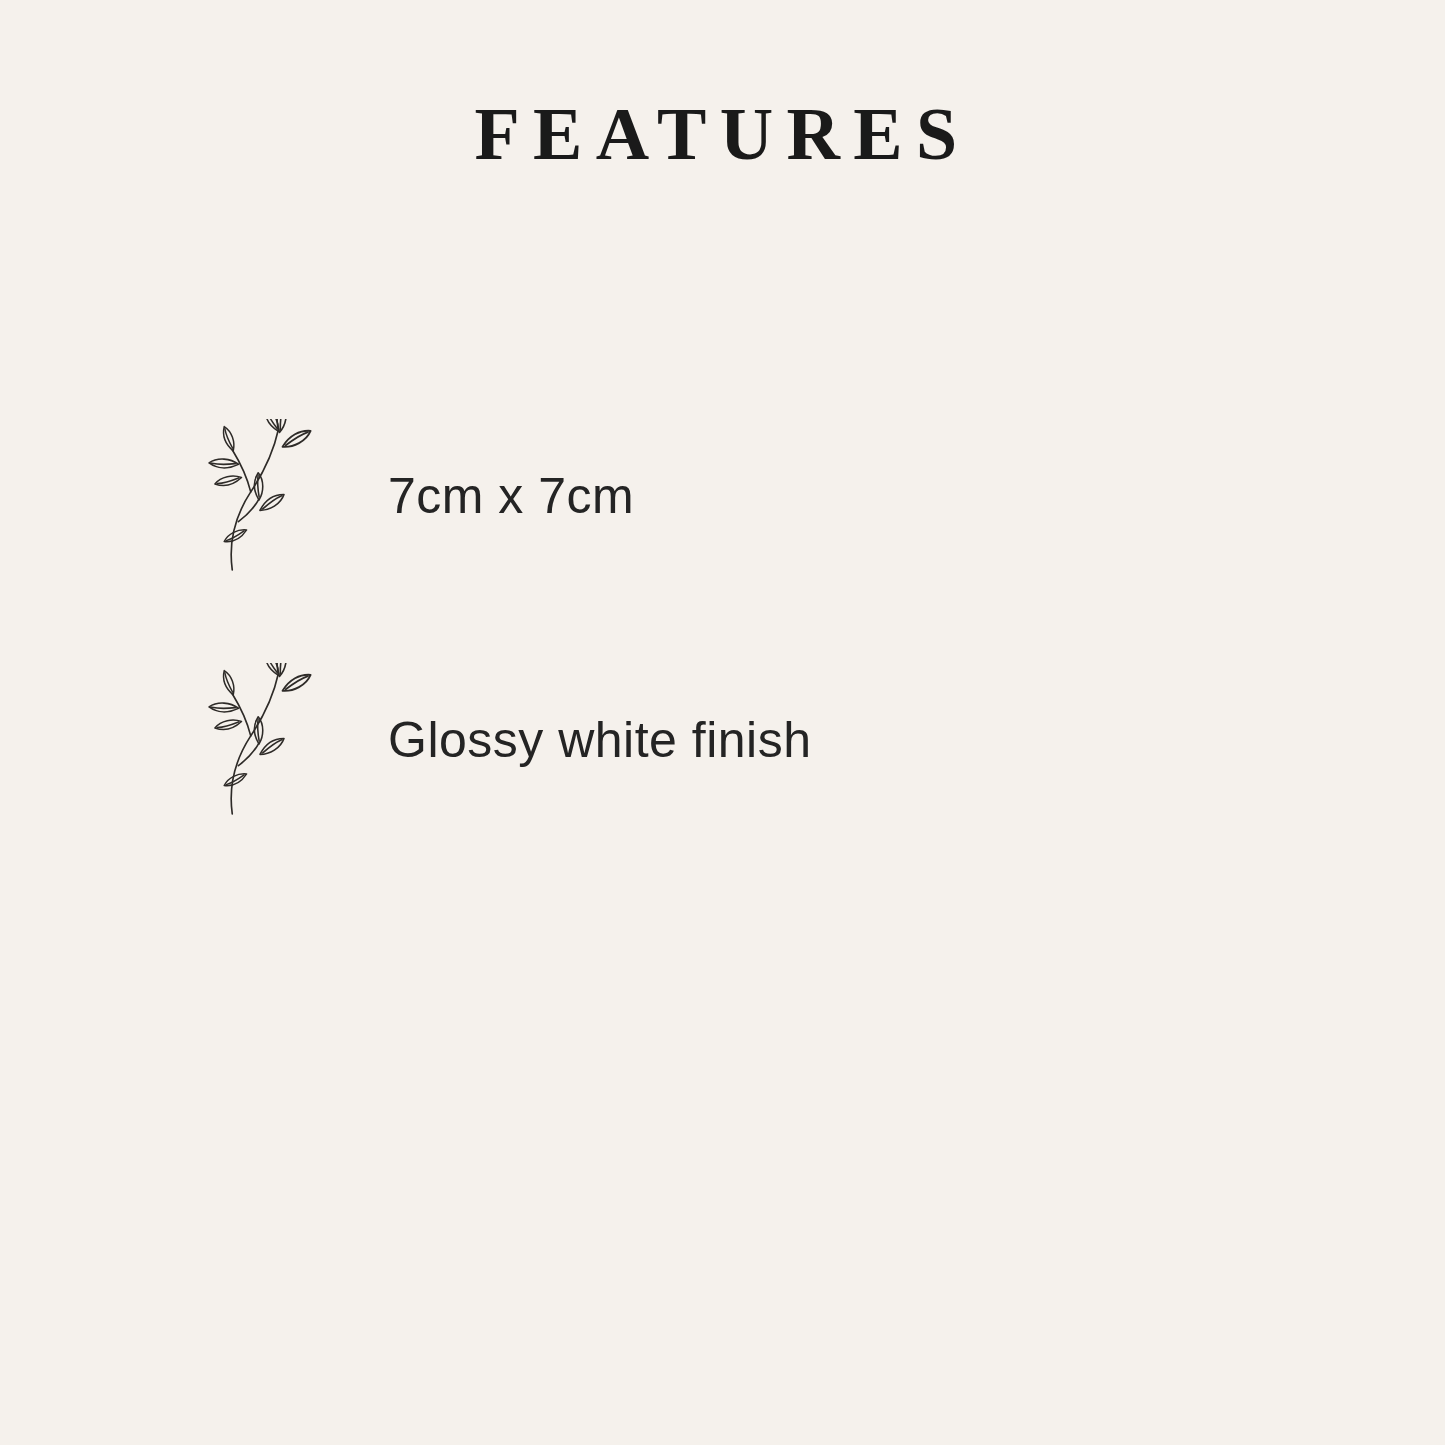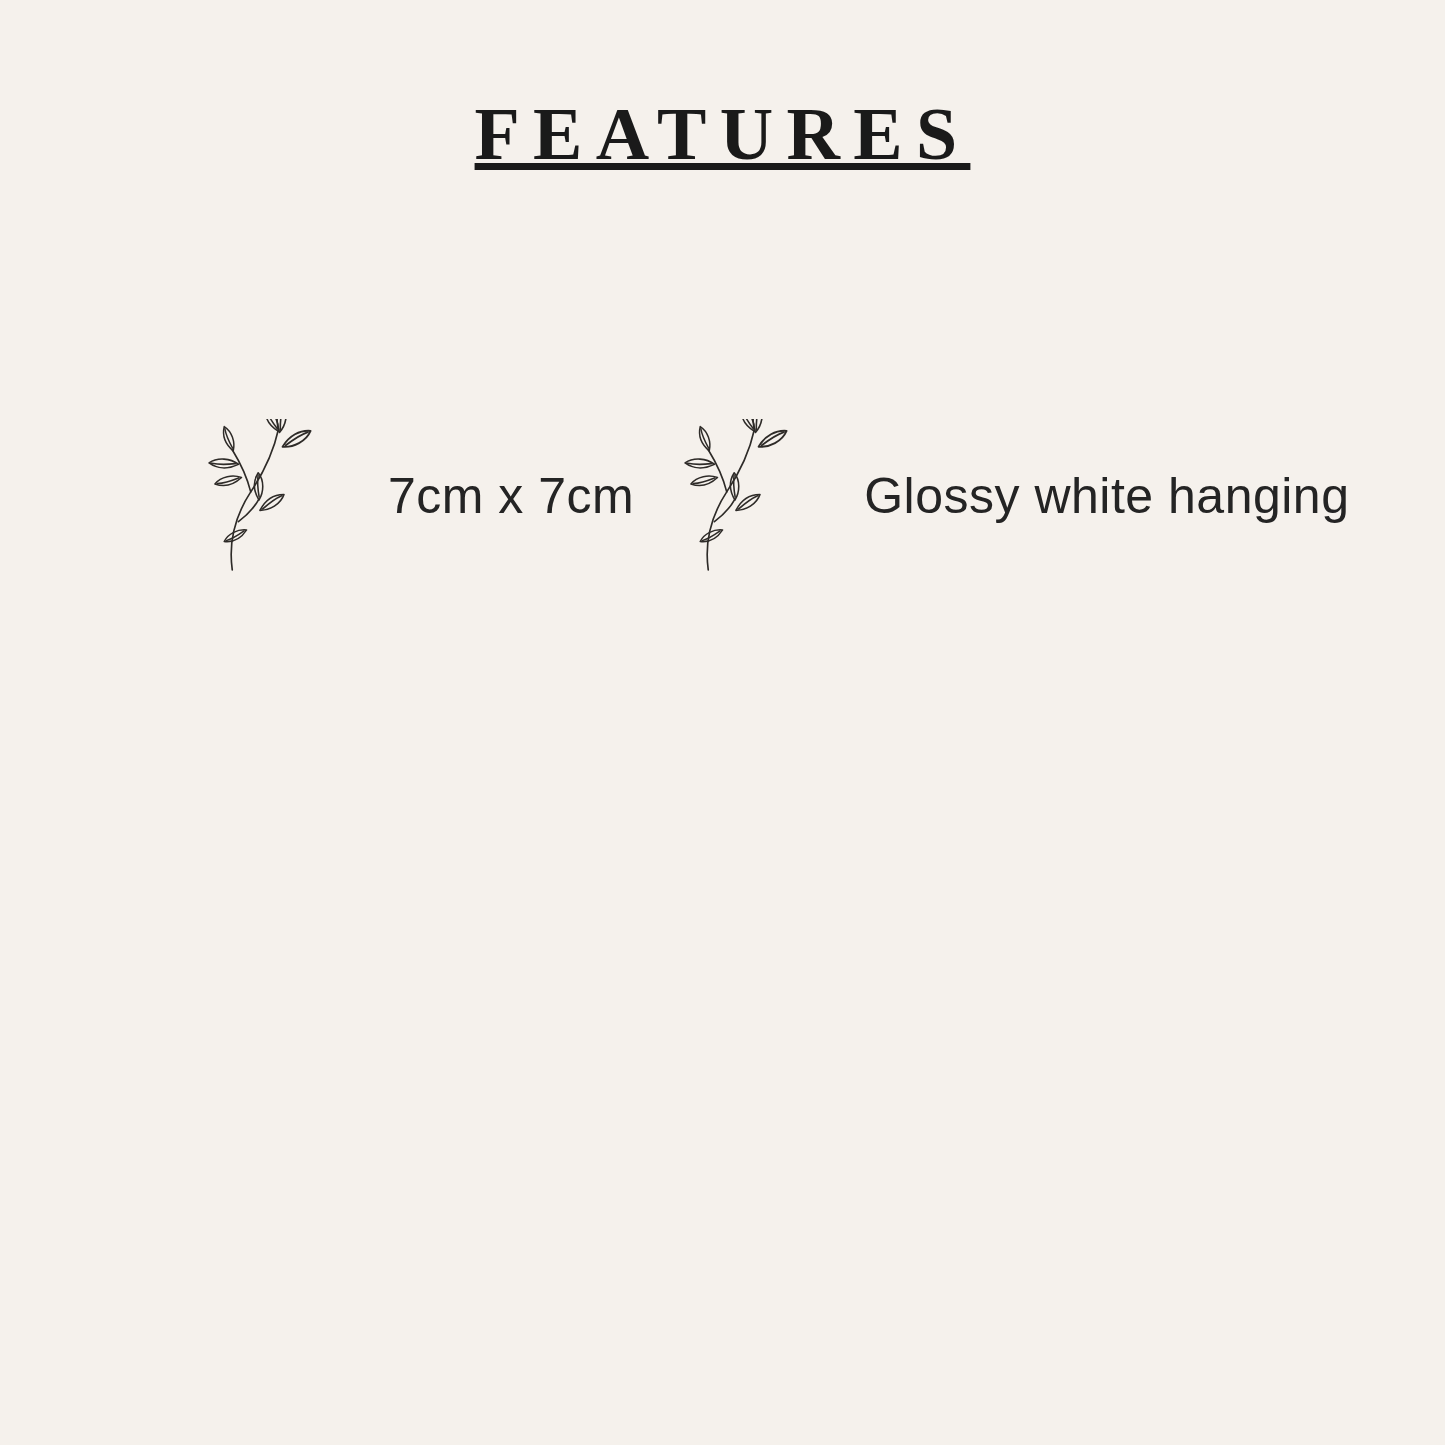--- a/index.html
+++ b/index.html
@@ -23,29 +23,28 @@
   }
 
   .page-title {
     padding-top: 92px;
     text-align: center;
     font-family: "Liberation Serif", serif;
     font-weight: bold;
     font-size: 74px;
     letter-spacing: 0.18em;
     color: #1A1A1A;
-    text-decoration: underline;
   }
 
   .feature-list {
     margin-top: 242px;
     padding-left: 198px;
     display: flex;
-    flex-direction: row;
-    gap: 40px;
+    flex-direction: column;
+    gap: 90px;
   }
 
   .feature-row {
     display: flex;
     align-items: center;
   }
 
   .sprig {
     width: 126px;
     height: 154px;
@@ -109,18 +108,18 @@
       <svg class="sprig" viewBox="0 0 110 150">
         <use href="#sprig-art"></use>
       </svg>
       <span class="feature-label">7cm x 7cm</span>
     </div>
 
     <div class="feature-row">
       <svg class="sprig" viewBox="0 0 110 150">
         <use href="#sprig-art"></use>
       </svg>
-      <span class="feature-label">Glossy white hanging</span>
+      <span class="feature-label">Glossy white finish</span>
     </div>
 
 
   </div>
 </div>
 
 </body></html>

